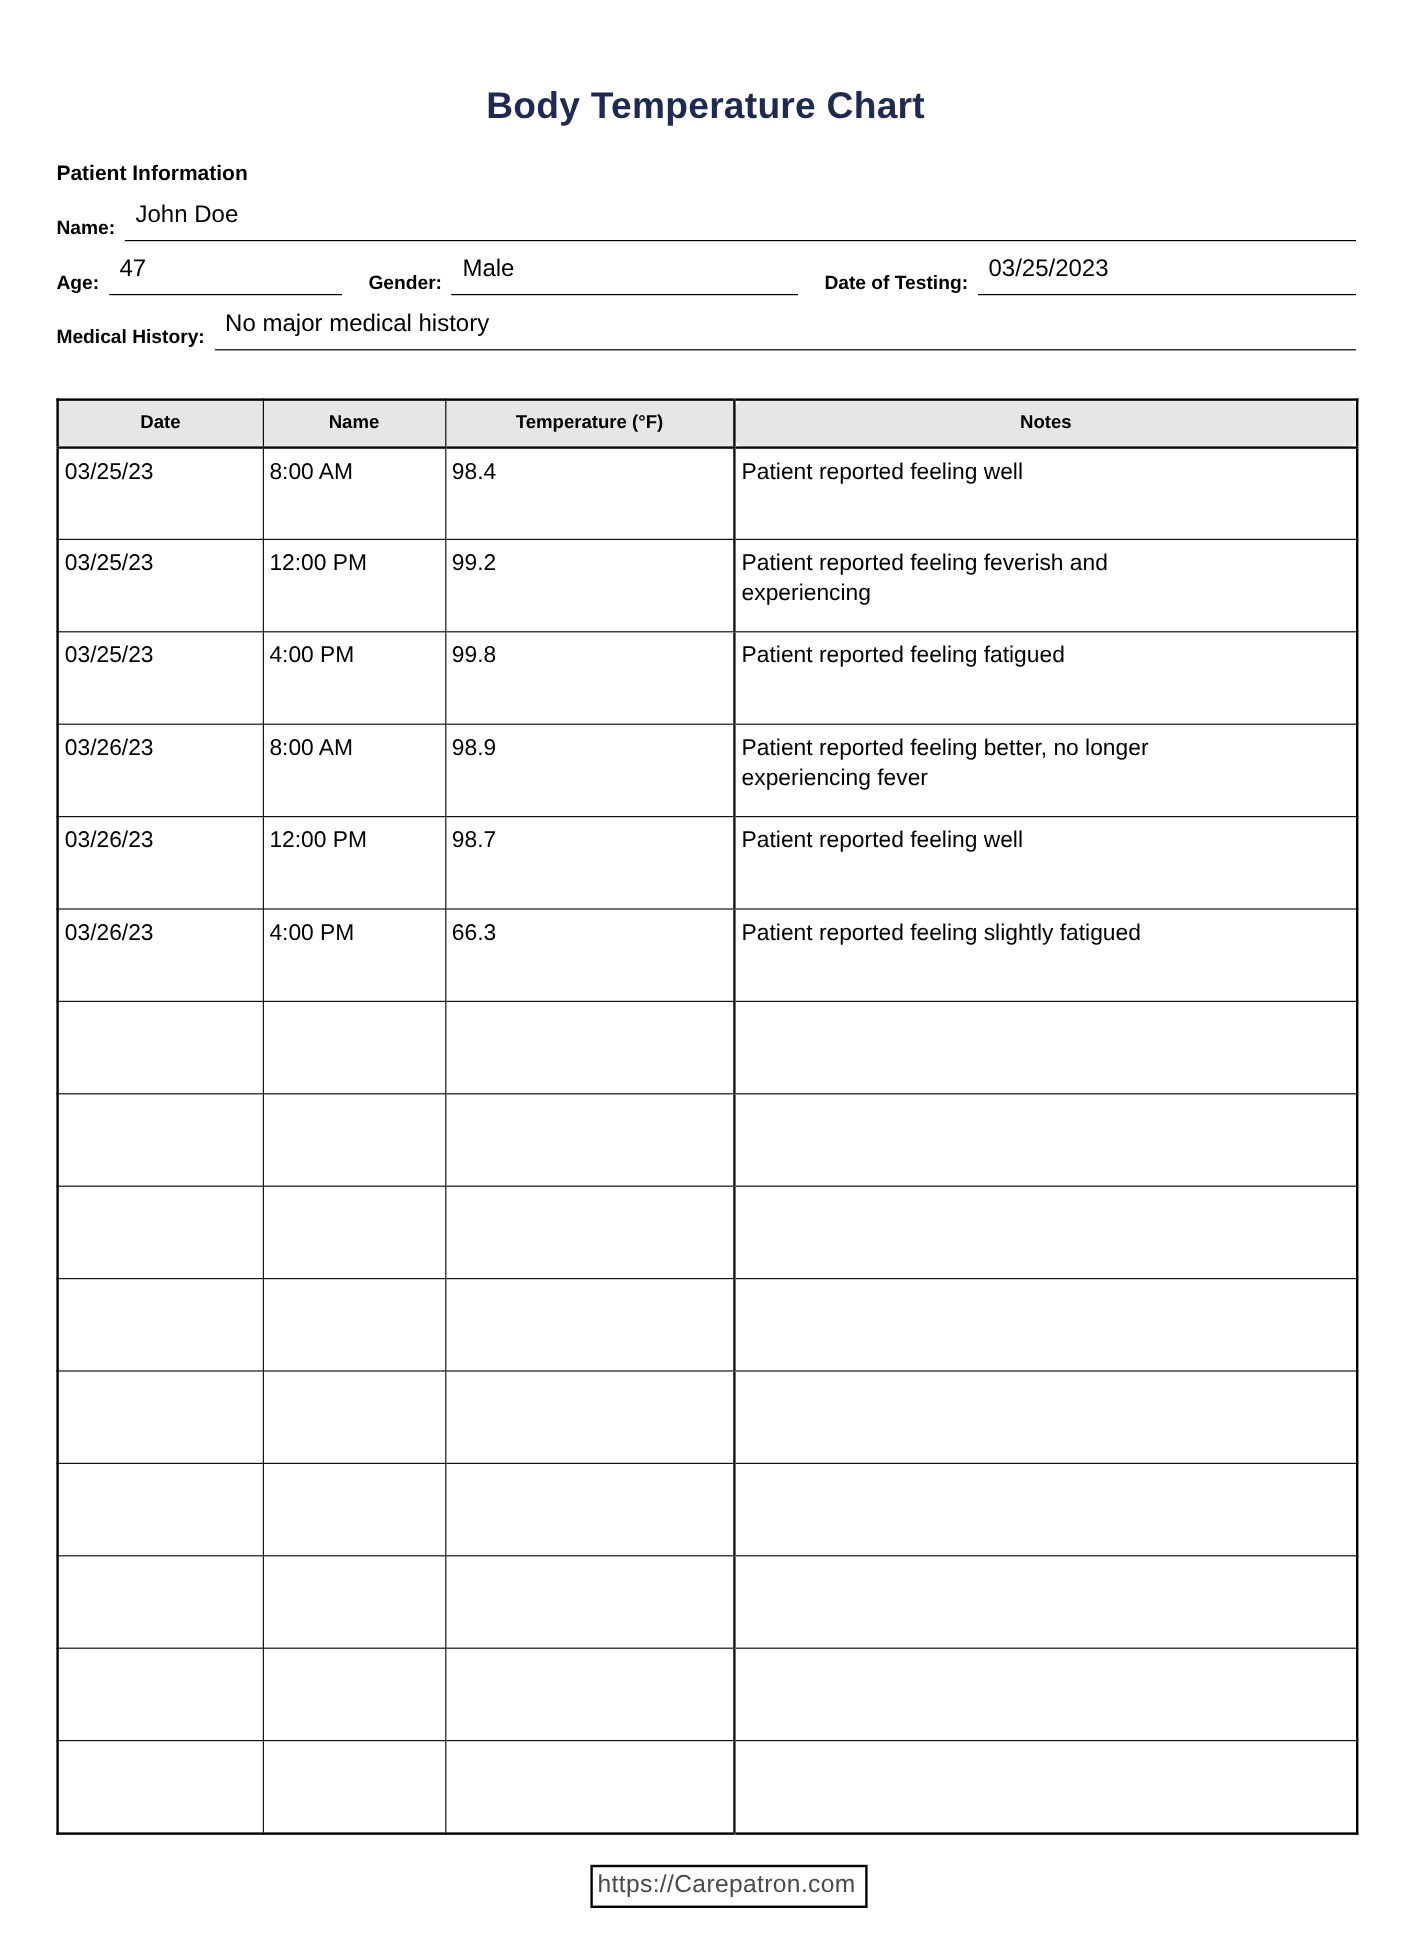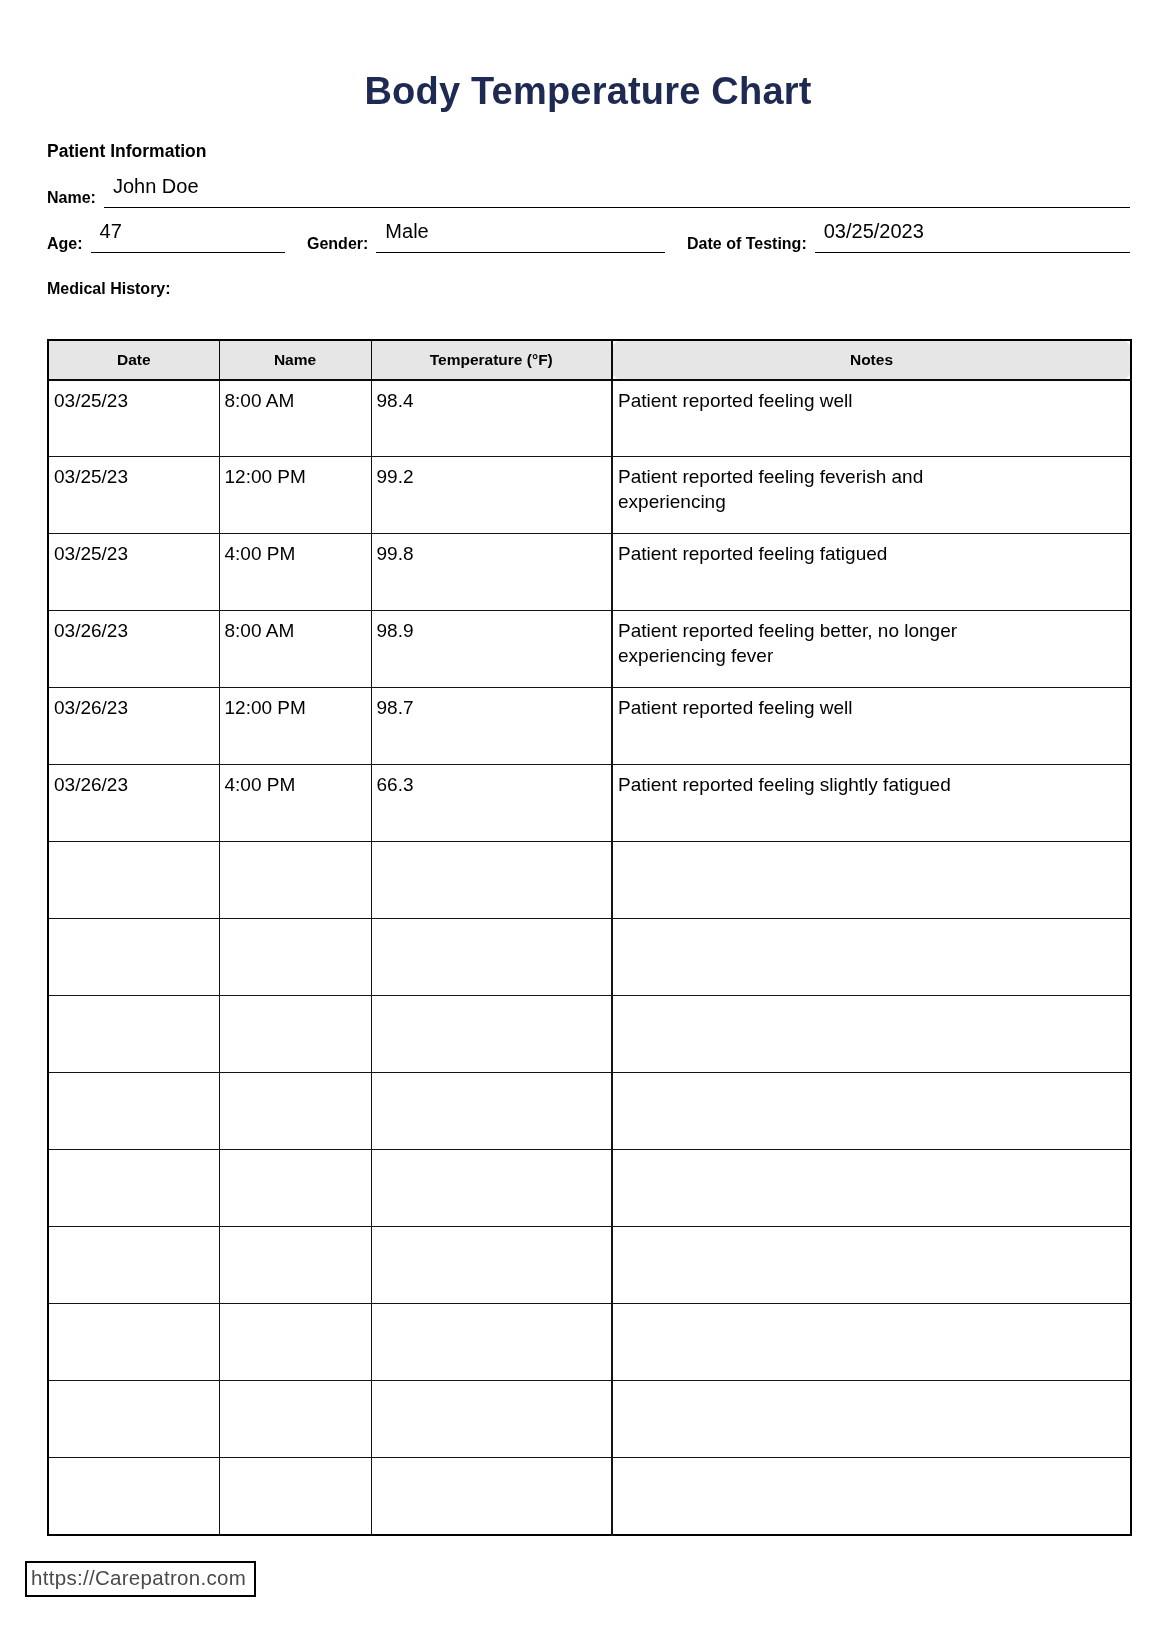--- a/index.html
+++ b/index.html
@@ -8,21 +8,21 @@
     background: #ffffff;
     font-family: "Liberation Sans", "DejaVu Sans", sans-serif;
     color: #000;
     overflow: hidden;
   }
 
   
   .doc-title {
     margin-top: 70px;
     text-align: center;
-    font-size: 38px;
+    font-size: 31px;
     font-weight: bold;
     color: var(--color-title, #1e2a52);
     letter-spacing: 0.2px;
   }
 
   
   .section-heading {
     margin: 28px 46px 0 47px;
     font-size: 17.5px;
     font-weight: bold;
@@ -81,24 +81,25 @@
     line-height: 1.32;
     padding: 7px 6px 0 5px;
     white-space: pre-line;
     overflow: hidden;
   }
   .temp-table th:nth-child(4),
   .temp-table td:nth-child(4) { border-left-width: 2.4px; border-radius: 10px; }
 
   
   .footer {
-    margin: 25px 8px 0 25px;
+    margin: 25px 8px 0 47px;
     display: flex;
     justify-content: space-between;
     align-items: center;
+    flex-direction: column;
   }
   .url-box {
     display: inline-block;
     border: 2.2px solid #000;
     padding: 3px 8px 5px 4px;
     font-size: 20.5px;
     color: var(--color-url-text, #4a4a4a);
     text-decoration: none;
     cursor: pointer;
     letter-spacing: 0.3px;
@@ -157,20 +158,23 @@
       <span class="field-label">Date of Testing:</span>
       <span class="field-line">
         <span class="field-value">03/25/2023</span>
       </span>
     </div>
   </div>
 
   <div class="info-row">
     <div class="info-field">
       <span class="field-label">Medical History:</span>
+      <span class="field-line">
+        <span class="field-value">No major medical history</span>
+      </span>
     </div>
   </div>
 
 </div>
 
 <table class="temp-table">
   <colgroup>
     <col style="width:171px">
     <col style="width:152px">
     <col style="width:241px">

